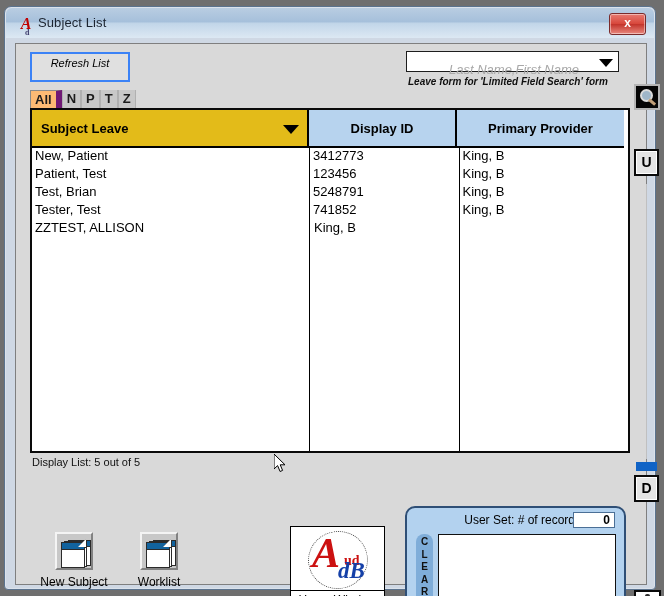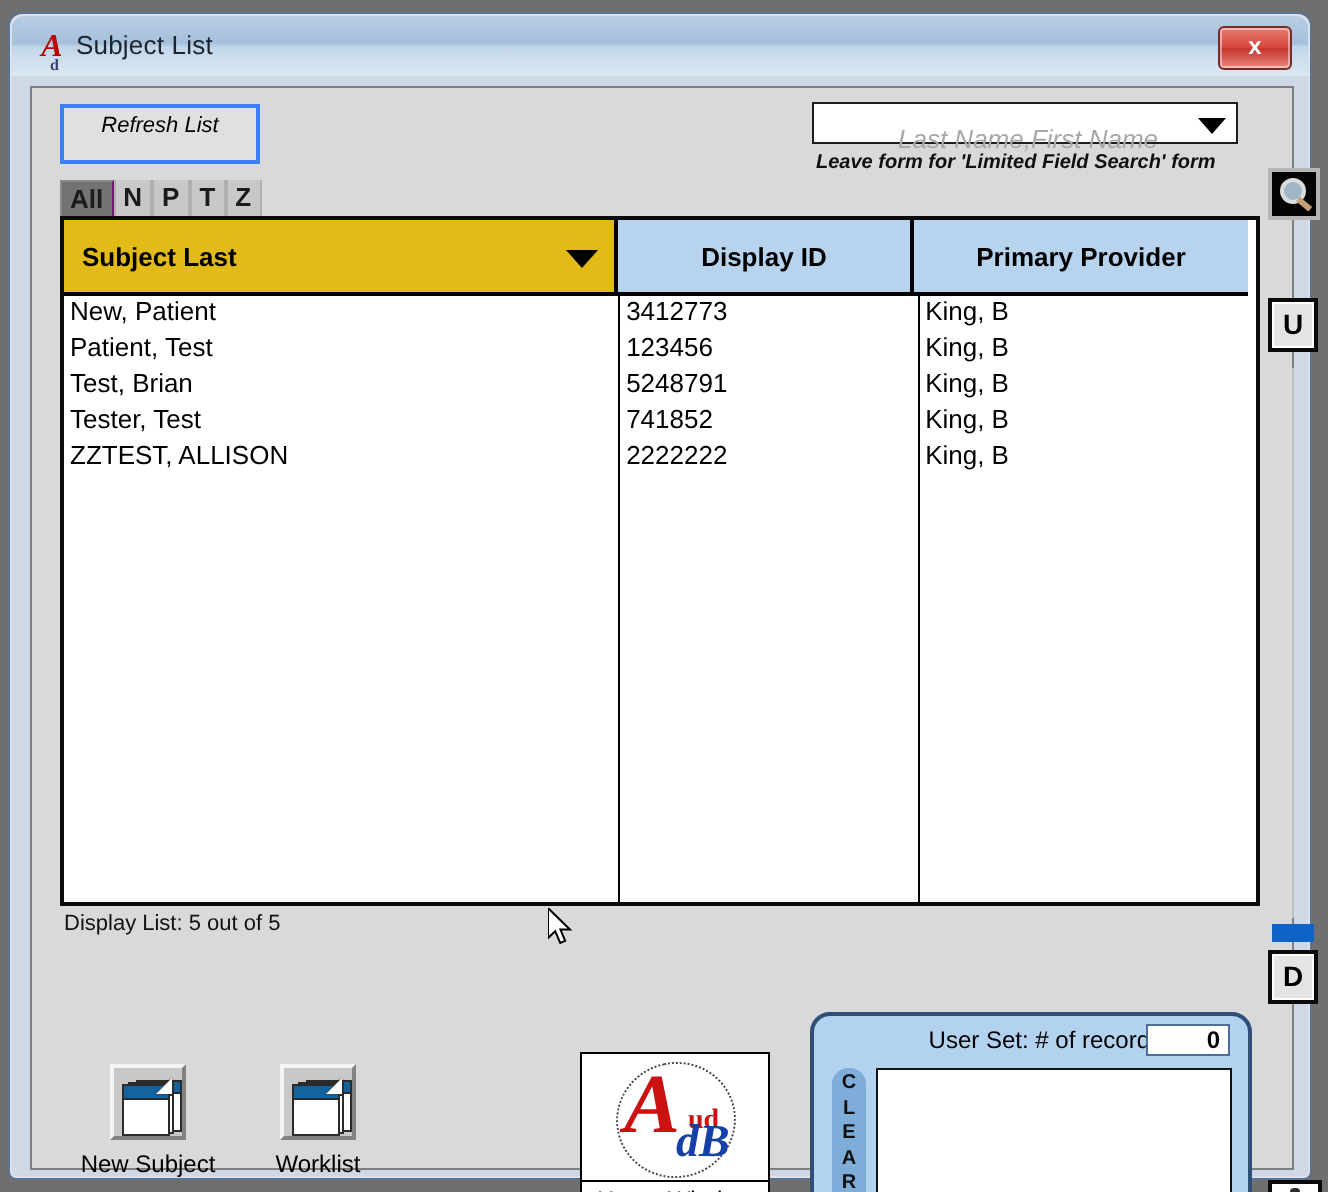--- a/index.html
+++ b/index.html
@@ -191,23 +191,23 @@
     background: #c8c8c8;
     border-left: 1px solid #b0b0b0;
     border-right: 1px solid #b0b0b0;
     text-align: center;
     min-width: 11px;
     cursor: pointer;
     box-sizing: border-box;
     vertical-align: top;
   }
   .ltab.active {
-    background: #737373;
+    background: #fdba74;
     border-left: 1px solid #8a8a8a;
-    border-right: 1px solid #701a75;
+    border-right: 6px solid #701a75;
     border-top: 1px solid #8a8a8a;
   }
   
   #grid {
     position: absolute;
     left: 14px; top: 64px;
     width: 600px;
     height: 345px;
     border: 2px solid #0a0a0a;
     background: #ffffff;
@@ -544,21 +544,21 @@
 
     <div id="search-hint">Leave form for 'Limited Field Search' form</div>
 
     <div id="letter-tabs">
       <div class="ltab active">All</div><div class="ltab">N</div><div class="ltab">P</div><div class="ltab">T</div><div class="ltab">Z</div>
     </div>
 
     <div id="grid">
       <div id="grid-header">
         <div class="hcell c1">
-          <span>Subject Last</span>
+          <span>Subject Leave</span>
           <div id="sort-arrow"></div>
         </div>
         <div class="hcell c2">Display ID</div>
         <div class="hcell c3">Primary Provider</div>
       </div>
       <div id="grid-body">
         <div class="vline v1"></div>
         <div class="vline v2"></div>
         <div id="rows">
             <div class="grow">
@@ -576,21 +576,20 @@
               <div class="gcell2">5248791</div>
               <div class="gcell3">King, B</div>
             </div>
             <div class="grow">
               <div class="gcell1">Tester, Test</div>
               <div class="gcell2">741852</div>
               <div class="gcell3">King, B</div>
             </div>
             <div class="grow">
               <div class="gcell1">ZZTEST, ALLISON</div>
-              <div class="gcell2">2222222</div>
               <div class="gcell3">King, B</div>
             </div>
           </div>
       </div>
     </div>
 
     <div id="up-button">U</div>
     <div id="scroll-track"></div>
     <div id="scroll-thumb"></div>
     <div id="down-button">D</div>

